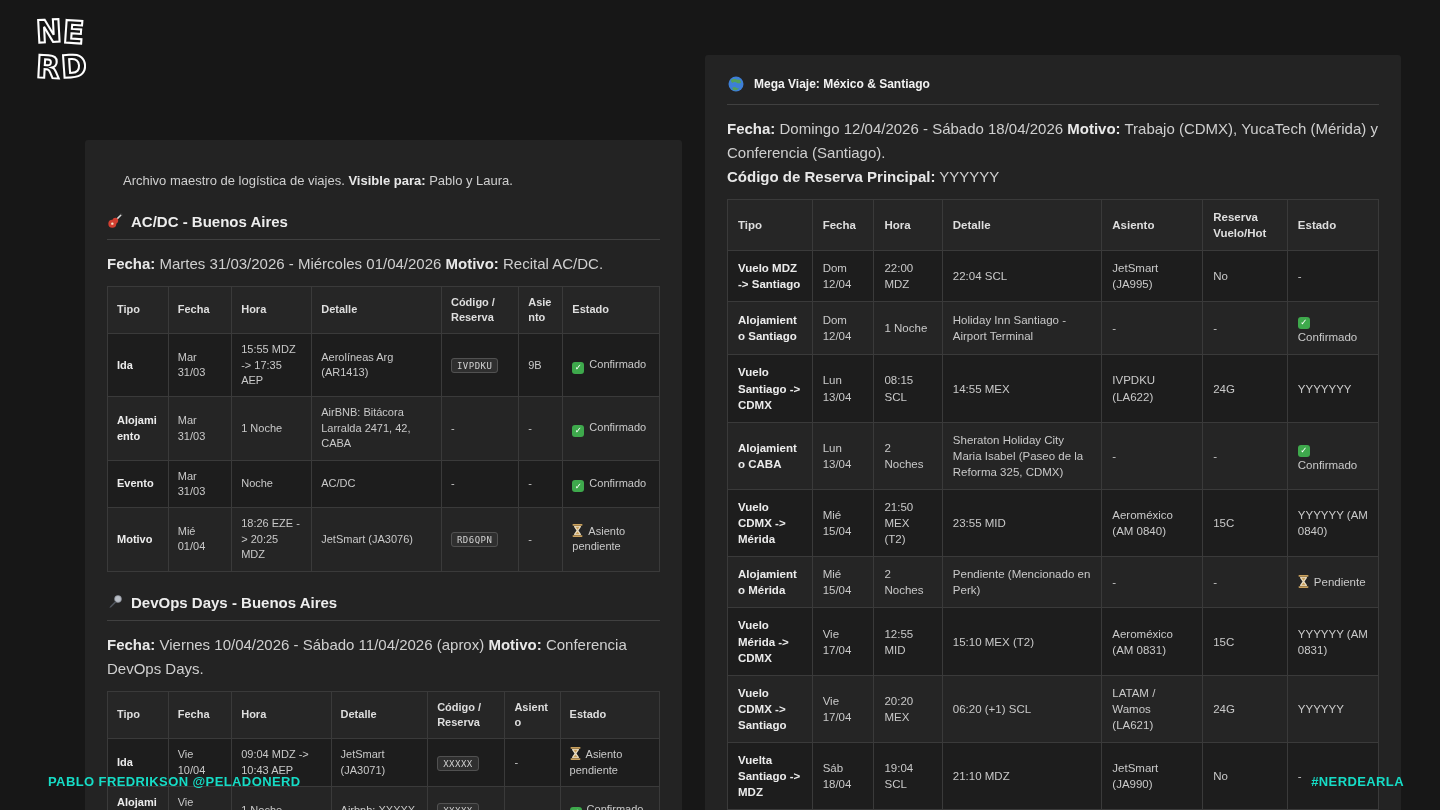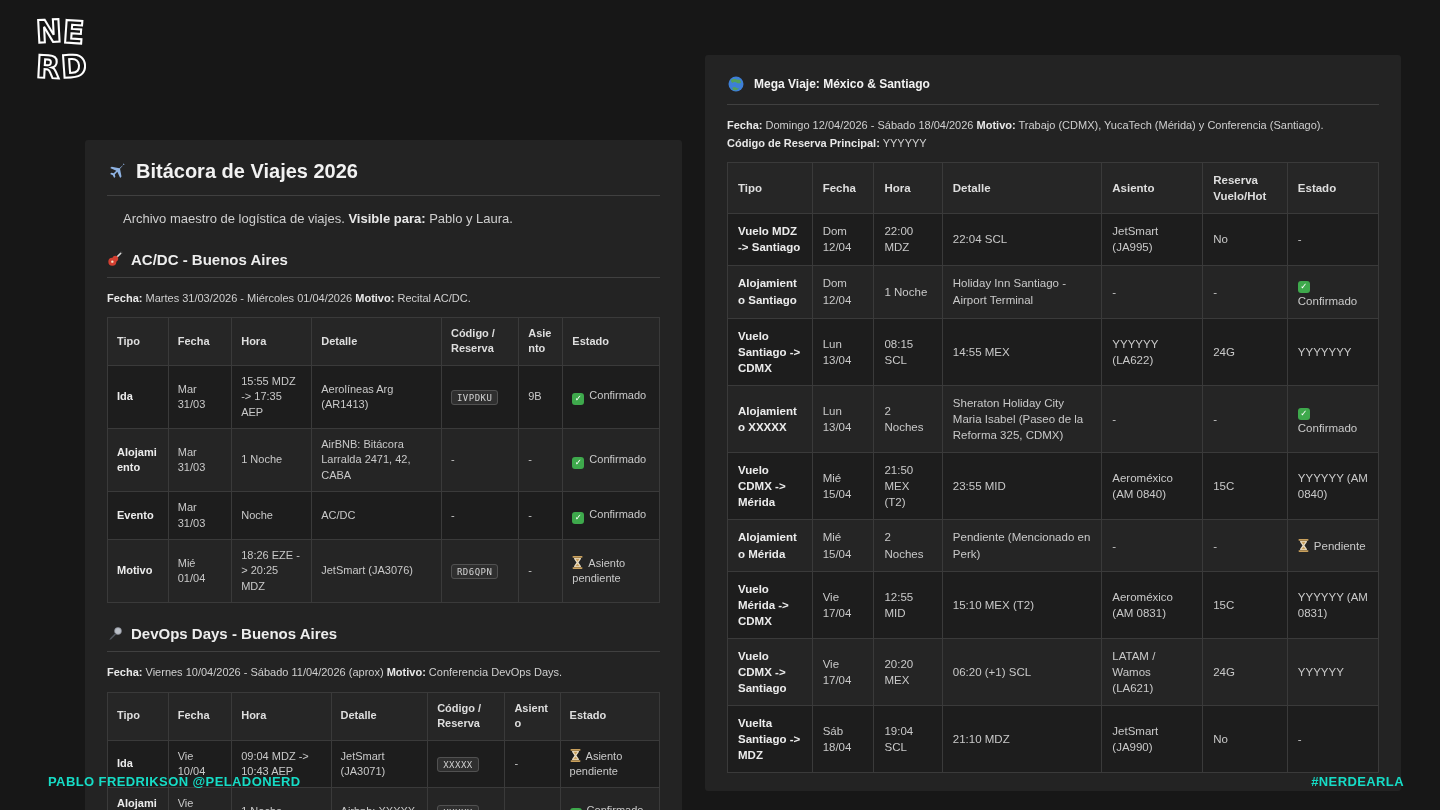--- a/index.html
+++ b/index.html
@@ -49,21 +49,21 @@
 
   .subtitle { font-size:13px; color:#cfcfcf; margin:13px 16px 4px; line-height:1.5; }
   .b { font-weight:700; color:#e8e8e8; }
 
   h2.s-title {
     display:flex; align-items:center; gap:8px;
     font-size:15px; font-weight:700; color:#ededed;
     margin:22px 0 0; padding-bottom:9px;
     border-bottom:1px solid #404040;
   }
-  .meta { font-size:11px; color:#cfcfcf; margin:12px 0 10px; line-height:1.6; }
+  .meta { font-size:15px; color:#cfcfcf; margin:12px 0 10px; line-height:1.6; }
 
   
   table.nt { width:100%; border-collapse:collapse; table-layout:fixed; margin-top:2px; }
   .nt th, .nt td {
     border:1px solid #3a3a3a;
     padding:8px 9px;
     font-size:11px; line-height:1.4;
     text-align:left; vertical-align:middle;
     overflow-wrap:break-word;
     color:#c9c9c9;
@@ -108,28 +108,20 @@
 </style>
 </head>
 <body>
 
 <div class="logo">
   <div><span class="lg r1a">N</span><span class="lg r1b">E</span></div>
   <div><span class="lg r2a">R</span><span class="lg r2b">D</span></div>
 </div>
 
 <div class="panel panel-left">
-  <h1 class="p-title">
-    <span class="icon">
-      <svg viewBox="0 0 24 24" width="20" height="20">
-          <path fill="#8fb3e3" d="M21.5 3.5c-1-.3-2.5.2-3.6 1.2l-3 2.7-9.3-1.8-1.8 1.6 7.4 3.4-3.2 3-2.8-.6-1.5 1.4 3.3 1.6 1.6 3.3 1.4-1.5-.6-2.8 3-3.2 3.4 7.4 1.6-1.8-1.8-9.3 2.7-3c1-1.1 1.5-2.6 1.2-3.6z"></path>
-        </svg>
-    </span>
-    <span>Bitácora de Viajes 2026</span>
-  </h1>
 
   <p class="subtitle"><span>Archivo maestro de logística de viajes. </span><span class="b">Visible para:</span><span> Pablo y Laura.</span></p>
 
   <h2 class="s-title">
     <span class="icon">
       <svg viewBox="0 0 24 24" width="16" height="16">
         <rect x="19.2" y="0.6" width="4" height="4" rx="1" fill="#3a3a3a"></rect>
         <line x1="21" y1="3" x2="11" y2="13" stroke="#d8d8d8" stroke-width="2.4"></line>
         <circle cx="12.5" cy="11.5" r="4.2" fill="#d23f31"></circle>
         <circle cx="8" cy="16" r="6" fill="#d23f31"></circle>
@@ -319,26 +311,26 @@
           <td>Holiday Inn Santiago - Airport Terminal</td>
           <td>-</td>
           <td>-</td>
           <td><span class="check">✓</span><span>Confirmado</span></td>
         </tr>
         <tr>
           <td>Vuelo Santiago -&gt; CDMX</td>
           <td>Lun 13/04</td>
           <td>08:15 SCL</td>
           <td>14:55 MEX</td>
-          <td>YYYYYY (LA622)</td>
+          <td>IVPDKU (LA622)</td>
           <td>24G</td>
           <td>YYYYYYY</td>
         </tr>
         <tr>
-          <td>Alojamiento XXXXX</td>
+          <td>Alojamiento CABA</td>
           <td>Lun 13/04</td>
           <td>2 Noches</td>
           <td>Sheraton Holiday City Maria Isabel (Paseo de la Reforma 325, CDMX)</td>
           <td>-</td>
           <td>-</td>
           <td><span class="check">✓</span><span>Confirmado</span></td>
         </tr>
         <tr>
           <td>Vuelo CDMX -&gt; Mérida</td>
           <td>Mié 15/04</td>

